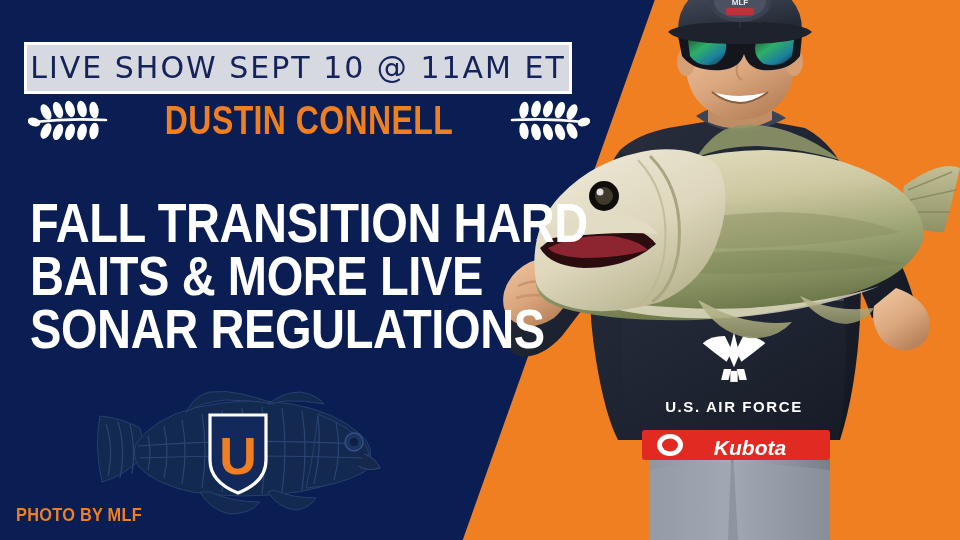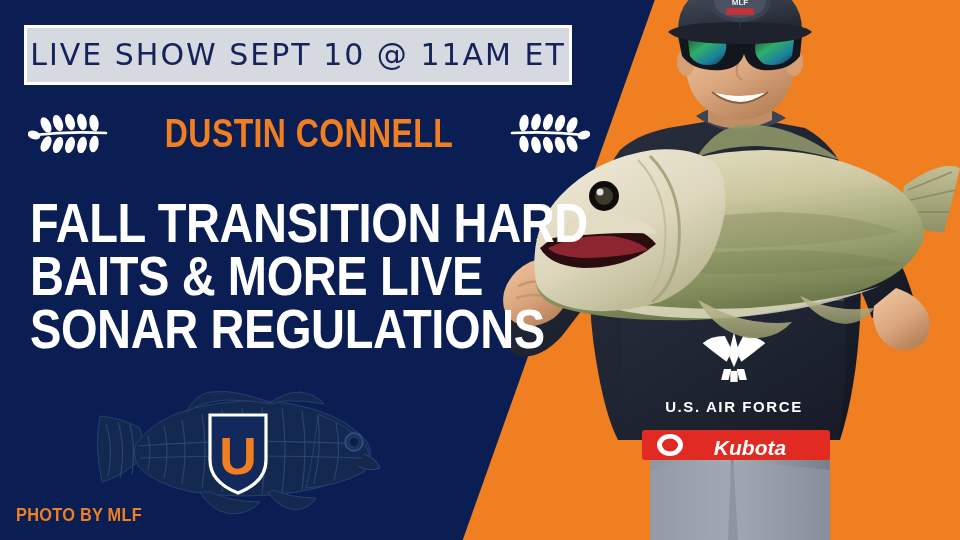--- a/index.html
+++ b/index.html
@@ -27,23 +27,23 @@
     position: absolute;
     inset: 0;
     background: #f07f22;
     clip-path: polygon(68.2% 0%, 100% 0%, 100% 100%, 48.2% 100%);
   }
 
   
   .banner {
     position: absolute;
     left: 24px;
-    top: 25px;
+    top: 42px;
     width: 548px;
-    height: 60px;
+    height: 52px;
     background: #d6dae0;
     border: 3px solid #ffffff;
     box-sizing: border-box;
     display: flex;
     align-items: center;
     justify-content: center;
     z-index: 6;
   }
   .banner-text {
     color: #16225a;
@@ -58,21 +58,20 @@
   
   .name-row {
     position: absolute;
     left: 0px;
     top: 96px;
     width: 590px;
     height: 48px;
     display: flex;
     align-items: center;
     z-index: 6;
-    margin-top: 13px;
   }
   .laurel {
     width: 84px;
     height: 40px;
     flex: 0 0 auto;
   }
   .laurel.left { margin-left: 28px; }
   .laurel.right { margin-left: 0px; }
   .name-text {
     flex: 1 1 auto;

